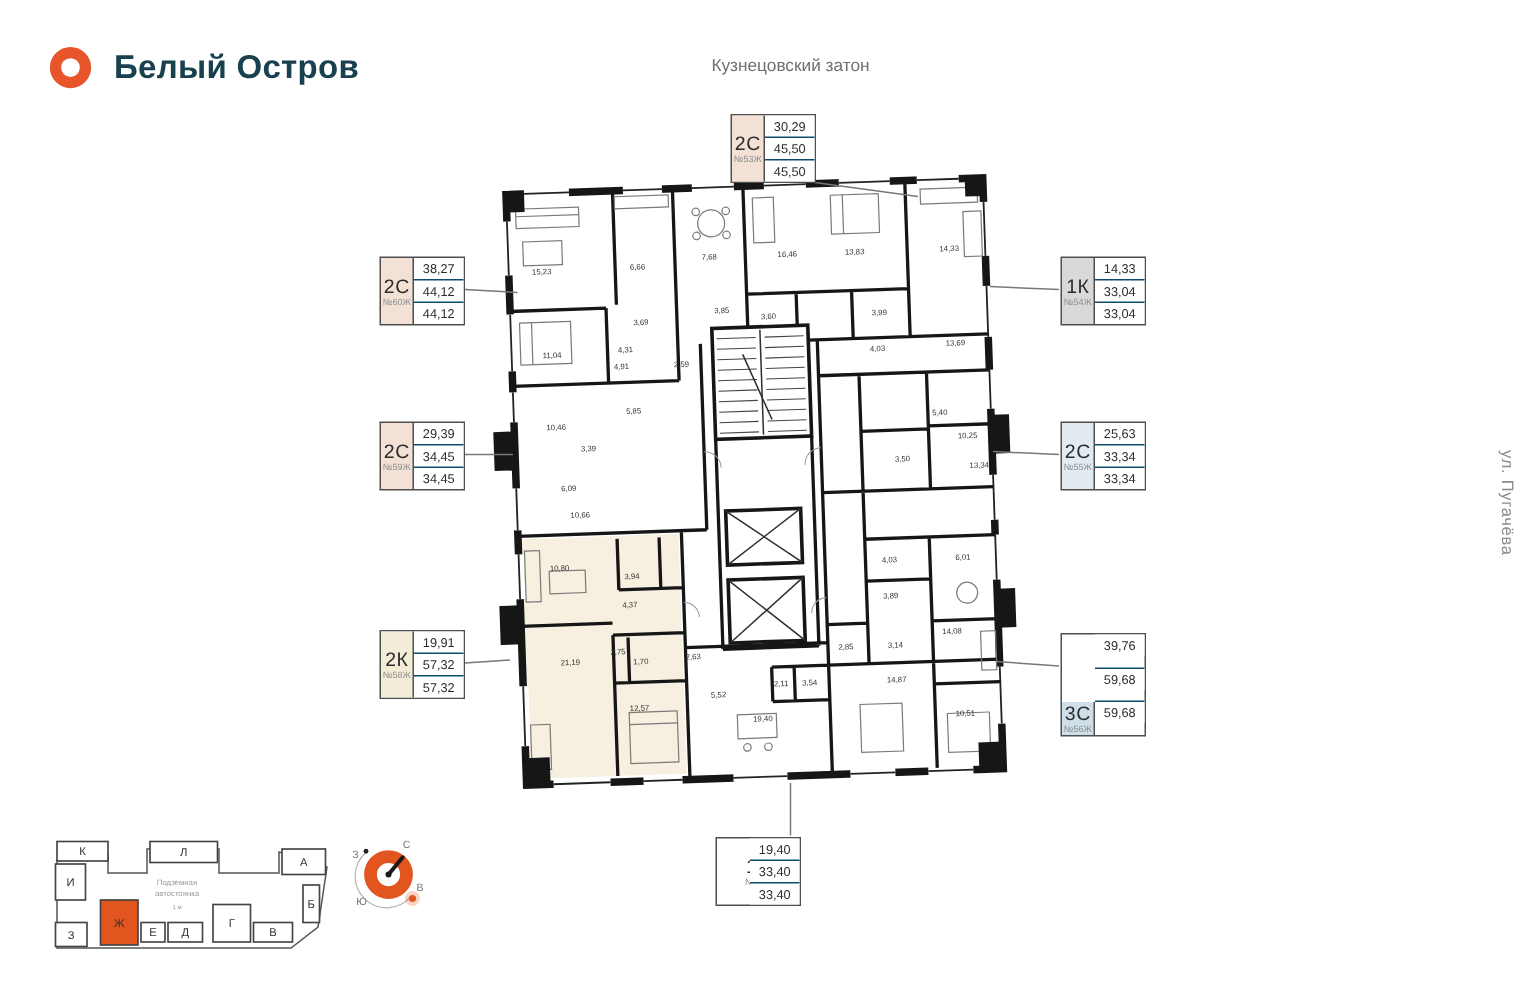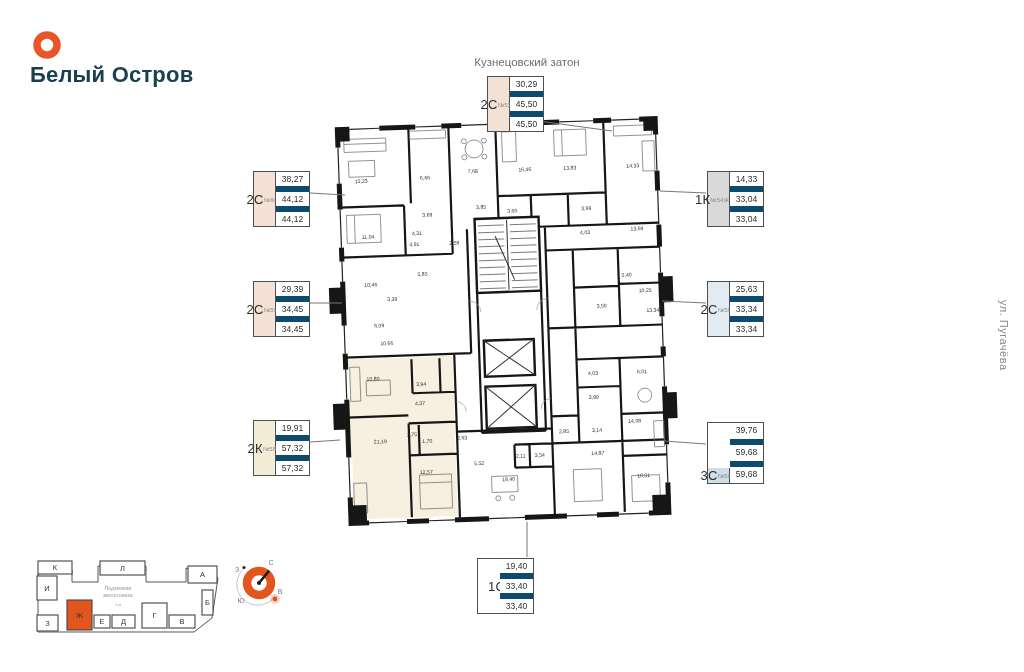--- a/index.html
+++ b/index.html
@@ -1,37 +1,37 @@
 <!DOCTYPE html>
 <html><head>
 <meta charset="utf-8">
 <style>
   html,body{margin:0;padding:0;background:#fff;}
   .canvas{position:relative;width:1024px;height:672px;background:#fff;overflow:hidden;
           font-family:"Liberation Sans",sans-serif;}
 
   
-  .logo{position:absolute;left:30px;top:28px;display:flex;align-items:flex-start;gap:0;flex-direction:column;}
+  .logo{position:absolute;left:30px;top:28px;display:flex;align-items:center;gap:12px;}
   .logo-text{font-size:22px;font-weight:700;color:#18404e;letter-spacing:.2px;}
 
   
-  .street-top{position:absolute;left:452px;top:56px;width:150px;text-align:center;
+  .street-top{position:absolute;left:452px;top:38px;width:150px;text-align:center;
               font-size:11.5px;color:#6f6f6f;}
   .street-right{position:absolute;right:14px;top:300px;writing-mode:vertical-rl;
                 font-size:11px;color:#8a8a8a;letter-spacing:.5px;}
 
   
   .badge{position:absolute;display:grid;grid-template-columns:22px 33px;
          border:1px solid #4f4f4f;background:#fff;z-index:6;cursor:pointer;}
-  .type-cell{grid-row:1/4;display:flex;flex-direction:row;align-items:center;
+  .type-cell{grid-row:1/4;display:flex;flex-direction:column;align-items:center;
              justify-content:center;border-right:1px solid #4f4f4f;}
   .type{font-size:13px;color:#2d2d2d;letter-spacing:.3px;}
   .num{font-size:6px;color:#8d8d8d;margin-top:1px;}
   .val{height:14px;display:flex;align-items:center;justify-content:center;
-       font-size:8.5px;color:#2d2d2d;border-top:6px solid #0c4a6e;background:#fff;}
+       font-size:8.5px;color:#2d2d2d;border-top:1px solid #0c4a6e;background:#fff;}
   .val.first{border-top:none;}
   .b-top{left:487px;top:76px}   .b-l1{left:253px;top:171px}
   .b-l2{left:253px;top:281px}   .b-l3{left:253px;top:420px}
   .b-r1{left:707px;top:171px}   .b-r2{left:707px;top:281px}
   .b-r3{left:707px;top:422px}   .b-bot{left:477px;top:558px}
 
   
   #leaders{position:absolute;left:0;top:0;z-index:4;}
   #plan{position:absolute;left:320px;top:100px;z-index:3;}
   #minimap{position:absolute;left:28px;top:556px;z-index:3;}
@@ -300,21 +300,21 @@
   <div class="badge b-l3">
     <div class="type-cell" style="background: rgb(243, 237, 216);">
       <span class="type">2К</span>
       <span class="num">№58Ж</span>
     </div>
     <div class="val first">19,91</div>
     <div class="val">57,32</div>
     <div class="val">57,32</div>
   </div>
   <div class="badge b-r1">
-    <div class="type-cell" style="background: rgb(217, 217, 217); justify-content: flex-end;">
+    <div class="type-cell" style="background: rgb(217, 217, 217);">
       <span class="type">1К</span>
       <span class="num">№54Ж</span>
     </div>
     <div class="val first">14,33</div>
     <div class="val">33,04</div>
     <div class="val">33,04</div>
   </div>
   <div class="badge b-r2">
     <div class="type-cell" style="background: rgba(207, 223, 233, 0.627);">
       <span class="type">2С</span>

